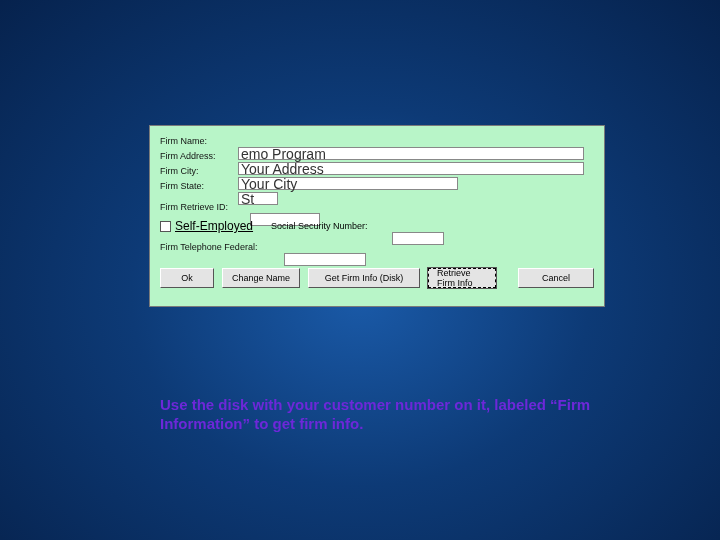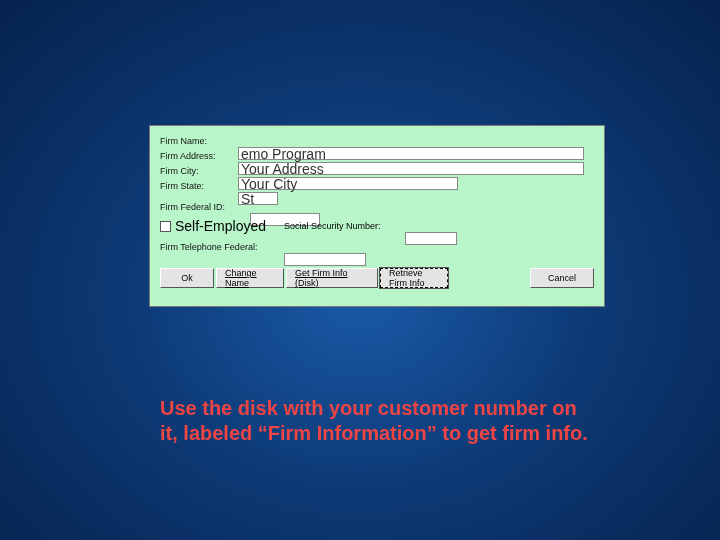--- a/index.html
+++ b/index.html
@@ -43,58 +43,58 @@
   .fld-ssn    { width: 52px; }
   .fld-phone  { width: 82px; margin-left: 6px; }
 
   .gap { height: 6px; }
 
   .chk-row { display: flex; align-items: center; height: 16px; margin-top: 4px; }
   .chk {
     width: 11px; height: 11px; background: #fff; border: 1px solid #555;
     margin-right: 4px;
   }
-  .chk-lbl { font-size: 14px; margin-right: 18px; }
+  .chk-lbl { font-size: 12px; margin-right: 18px; text-decoration: underline; }
   .ssn-lbl { font-size: 9px; margin-right: 24px; }
 
   .btn-row {
     display: flex;
-    gap: 2px;
+    gap: 8px;
     margin-top: 14px;
     justify-content: flex-start;
   }
   .btn {
     background: #e4e4e4;
     border: 1px solid #555;
     border-top-color: #fff;
     border-left-color: #fff;
     height: 20px;
     font-size: 9px;
     padding: 0 8px;
     display: flex;
     align-items: center;
     justify-content: center;
     cursor: pointer;
     color: #000;
   }
   .btn-ok     { width: 54px; }
-  .btn-chg    { width: 68px; text-decoration: underline; }
-  .btn-disk   { width: 92px; text-decoration: underline; }
+  .btn-chg    { width: 78px; }
+  .btn-disk   { width: 112px; }
   .btn-retr   { width: 68px; border: 1px dashed #000; outline: 1px solid #555; }
-  .btn-cancel { width: 64px; margin-left: auto; }
+  .btn-cancel { width: 76px; margin-left: auto; }
 
   .caption {
     position: absolute;
     left: 160px;
     top: 396px;
     width: 440px;
     font-family: "Verdana", sans-serif;
-    font-size: 20px;
+    font-size: 15px;
     font-weight: bold;
-    color: #ef4444;
+    color: #6d28d9;
     line-height: 1.25;
   }
 </style>
 </head>
 <body>
 
 <div class="panel">
 
   <div class="row">
     <div class="lbl">Firm Name:</div>
@@ -113,21 +113,21 @@
 
   <div class="row">
     <div class="lbl">Firm State:</div>
     <div class="fld fld-state">St</div>
   </div>
 
 
   <div class="gap"></div>
 
   <div class="row">
-    <div class="lbl" style="width:84px">Firm Federal ID:</div>
+    <div class="lbl" style="width:84px">Firm Retrieve ID:</div>
     <div class="fld fld-fedid"></div>
   </div>
 
   <div class="chk-row">
     <div class="chk"></div>
     <div class="chk-lbl">Self-Employed</div>
     <div class="ssn-lbl">Social Security Number:</div>
     <div class="fld fld-ssn"></div>
   </div>
 

